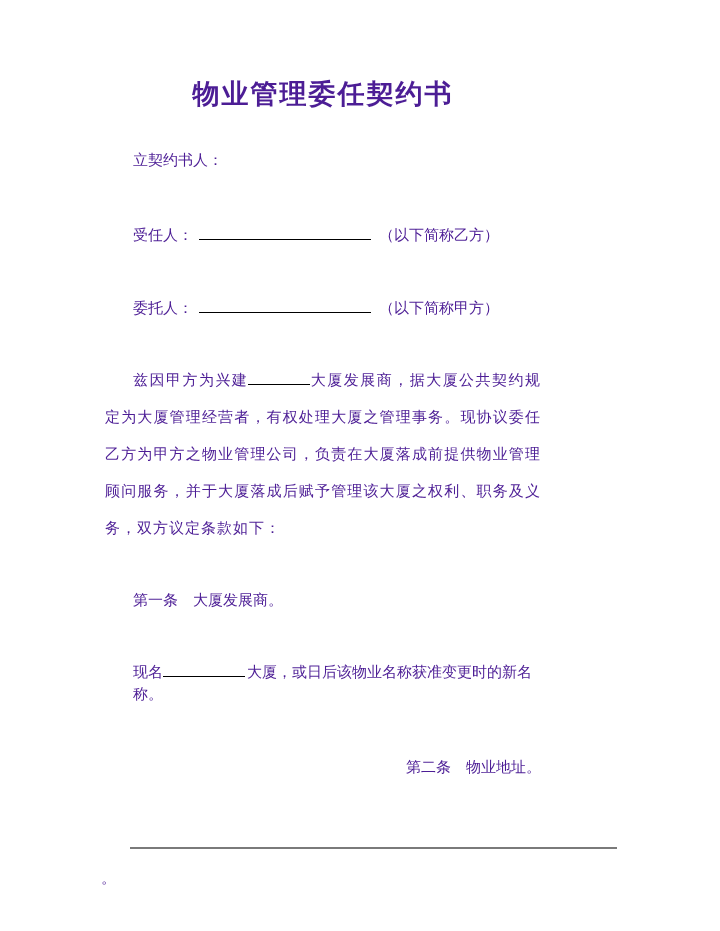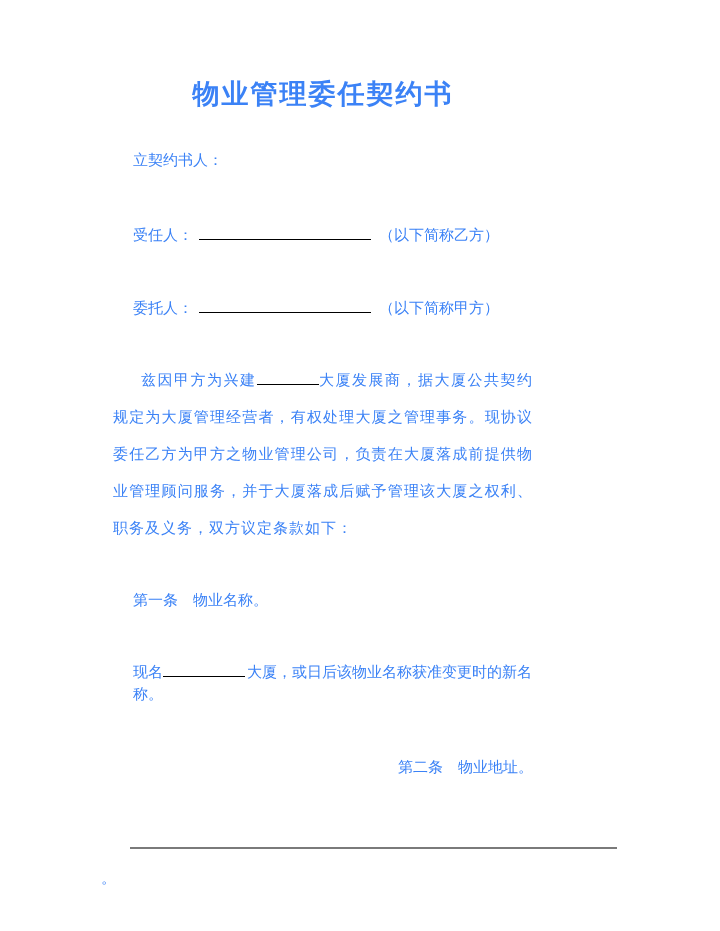--- a/index.html
+++ b/index.html
@@ -1,38 +1,38 @@
 <!DOCTYPE html>
 <html><head>
 <meta charset="utf-8">
 <style>
   html,body{margin:0;padding:0;background:#ffffff;}
   .page{
     position:relative;
     width:644px;
     height:931px;
     background:#ffffff;
-    color:#3b82f6;
+    color:#4c1d95;
     font-family:"Liberation Serif","DejaVu Serif",serif;
     font-size:15px;
     overflow:hidden;
   }
   .content{
     padding:76px 103px 0 105px;
   }
   .title{
     margin:0;
     text-align:center;
     font-family:"Liberation Sans","DejaVu Sans",sans-serif;
     font-weight:bold;
     font-size:27px;
     line-height:36px;
     letter-spacing:2px;
   }
-  p{margin:8px;line-height:22px;}
+  p{margin:0;line-height:22px;}
   .indent{margin-left:28px;}
   .mt-preparer{margin-top:37px;}
   .mt-party1{margin-top:51px;}
   .mt-party2{margin-top:53px;}
   .preamble{
     margin-top:43px;
     line-height:37px;
     text-align:justify;
     text-indent:28px;
     letter-spacing:1px;
@@ -76,21 +76,21 @@
     </p>
 
     <p class="indent mt-party1">
       <span>委托人：</span><span class="blank blank-party"></span><span>（以下简称甲方）</span>
     </p>
 
     <p class="preamble">
       <span>兹因甲方为兴建</span><span class="blank blank-build"></span><span>大厦发展商，据大厦公共契约规定为大厦管理经营者，有权处理大厦之管理事务。现协议委任乙方为甲方之物业管理公司，负责在大厦落成前提供物业管理顾问服务，并于大厦落成后赋予管理该大厦之权利、职务及义务，双方议定条款如下：</span>
     </p>
 
-    <p class="indent mt-article1">第一条　物业名称。</p>
+    <p class="indent mt-article1">第一条　大厦发展商。</p>
 
     <p class="indent mt-name">
       <span>现名</span><span class="blank blank-name"></span><span>大厦，或日后该物业名称获准变更时的新名称。</span>
     </p>
 
     <p class="indent mt-article2">第二条　物业地址。</p>
 
     <hr class="rule">
 
     <p class="wrapped-period">。</p>

